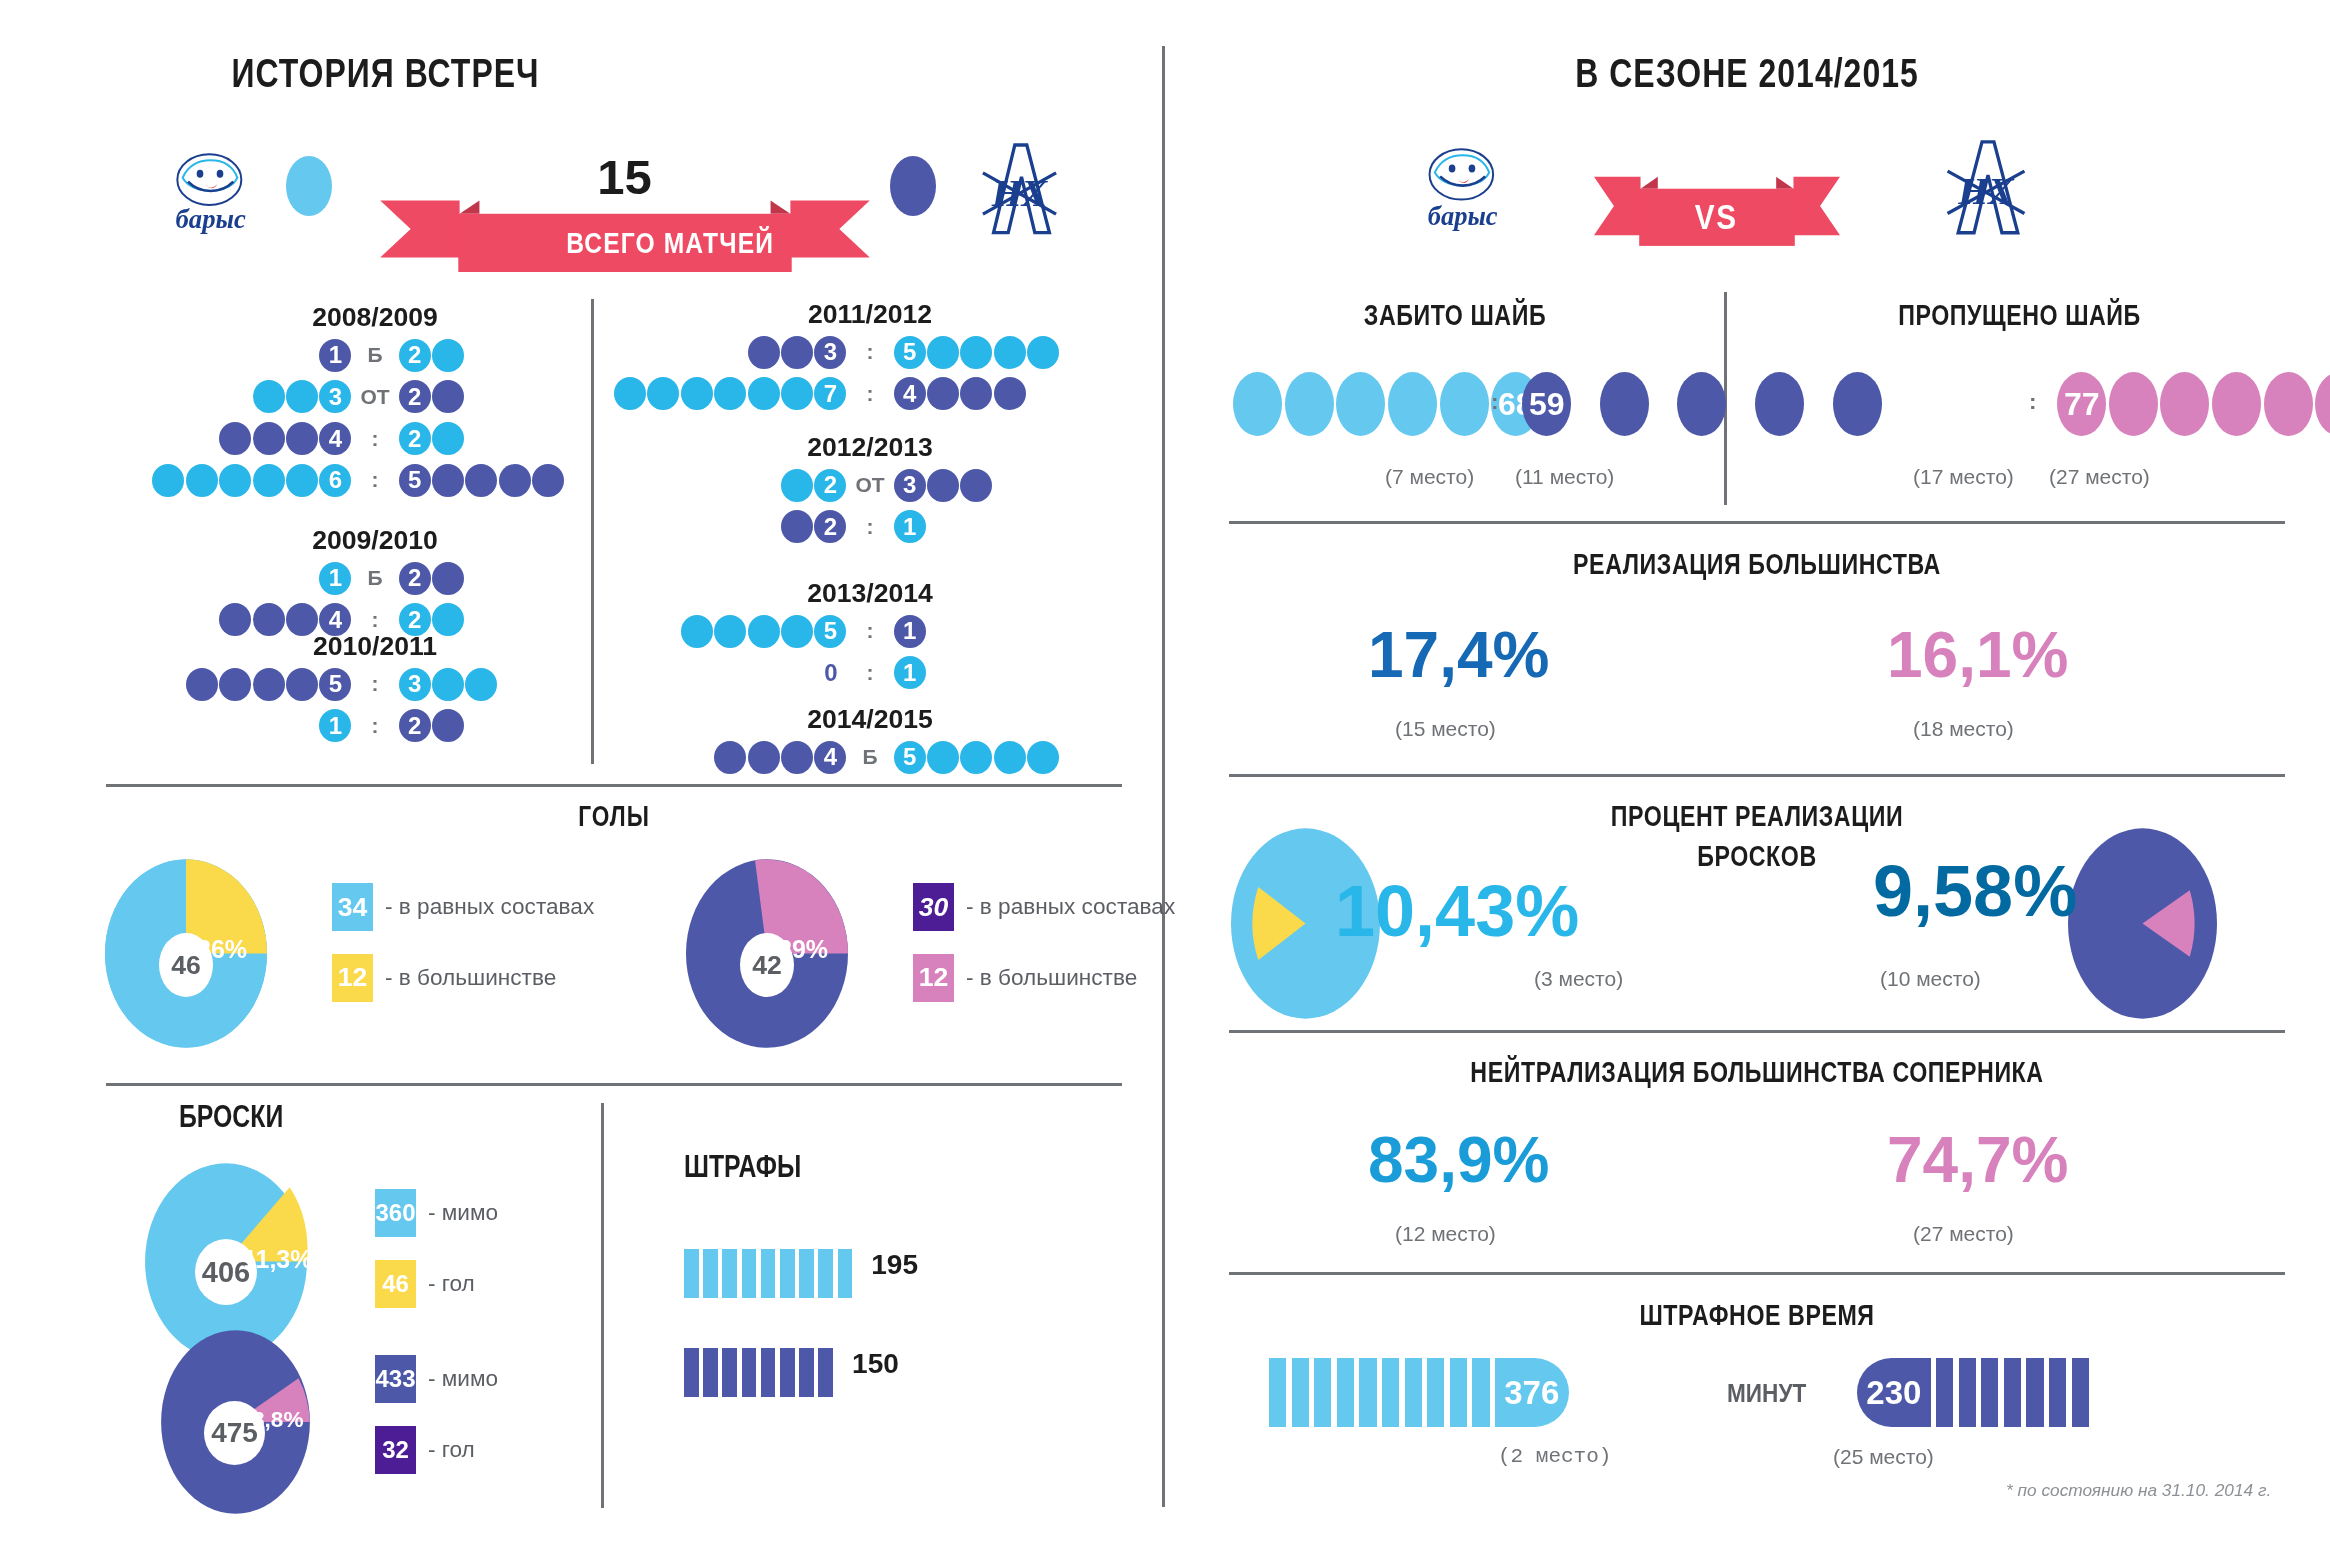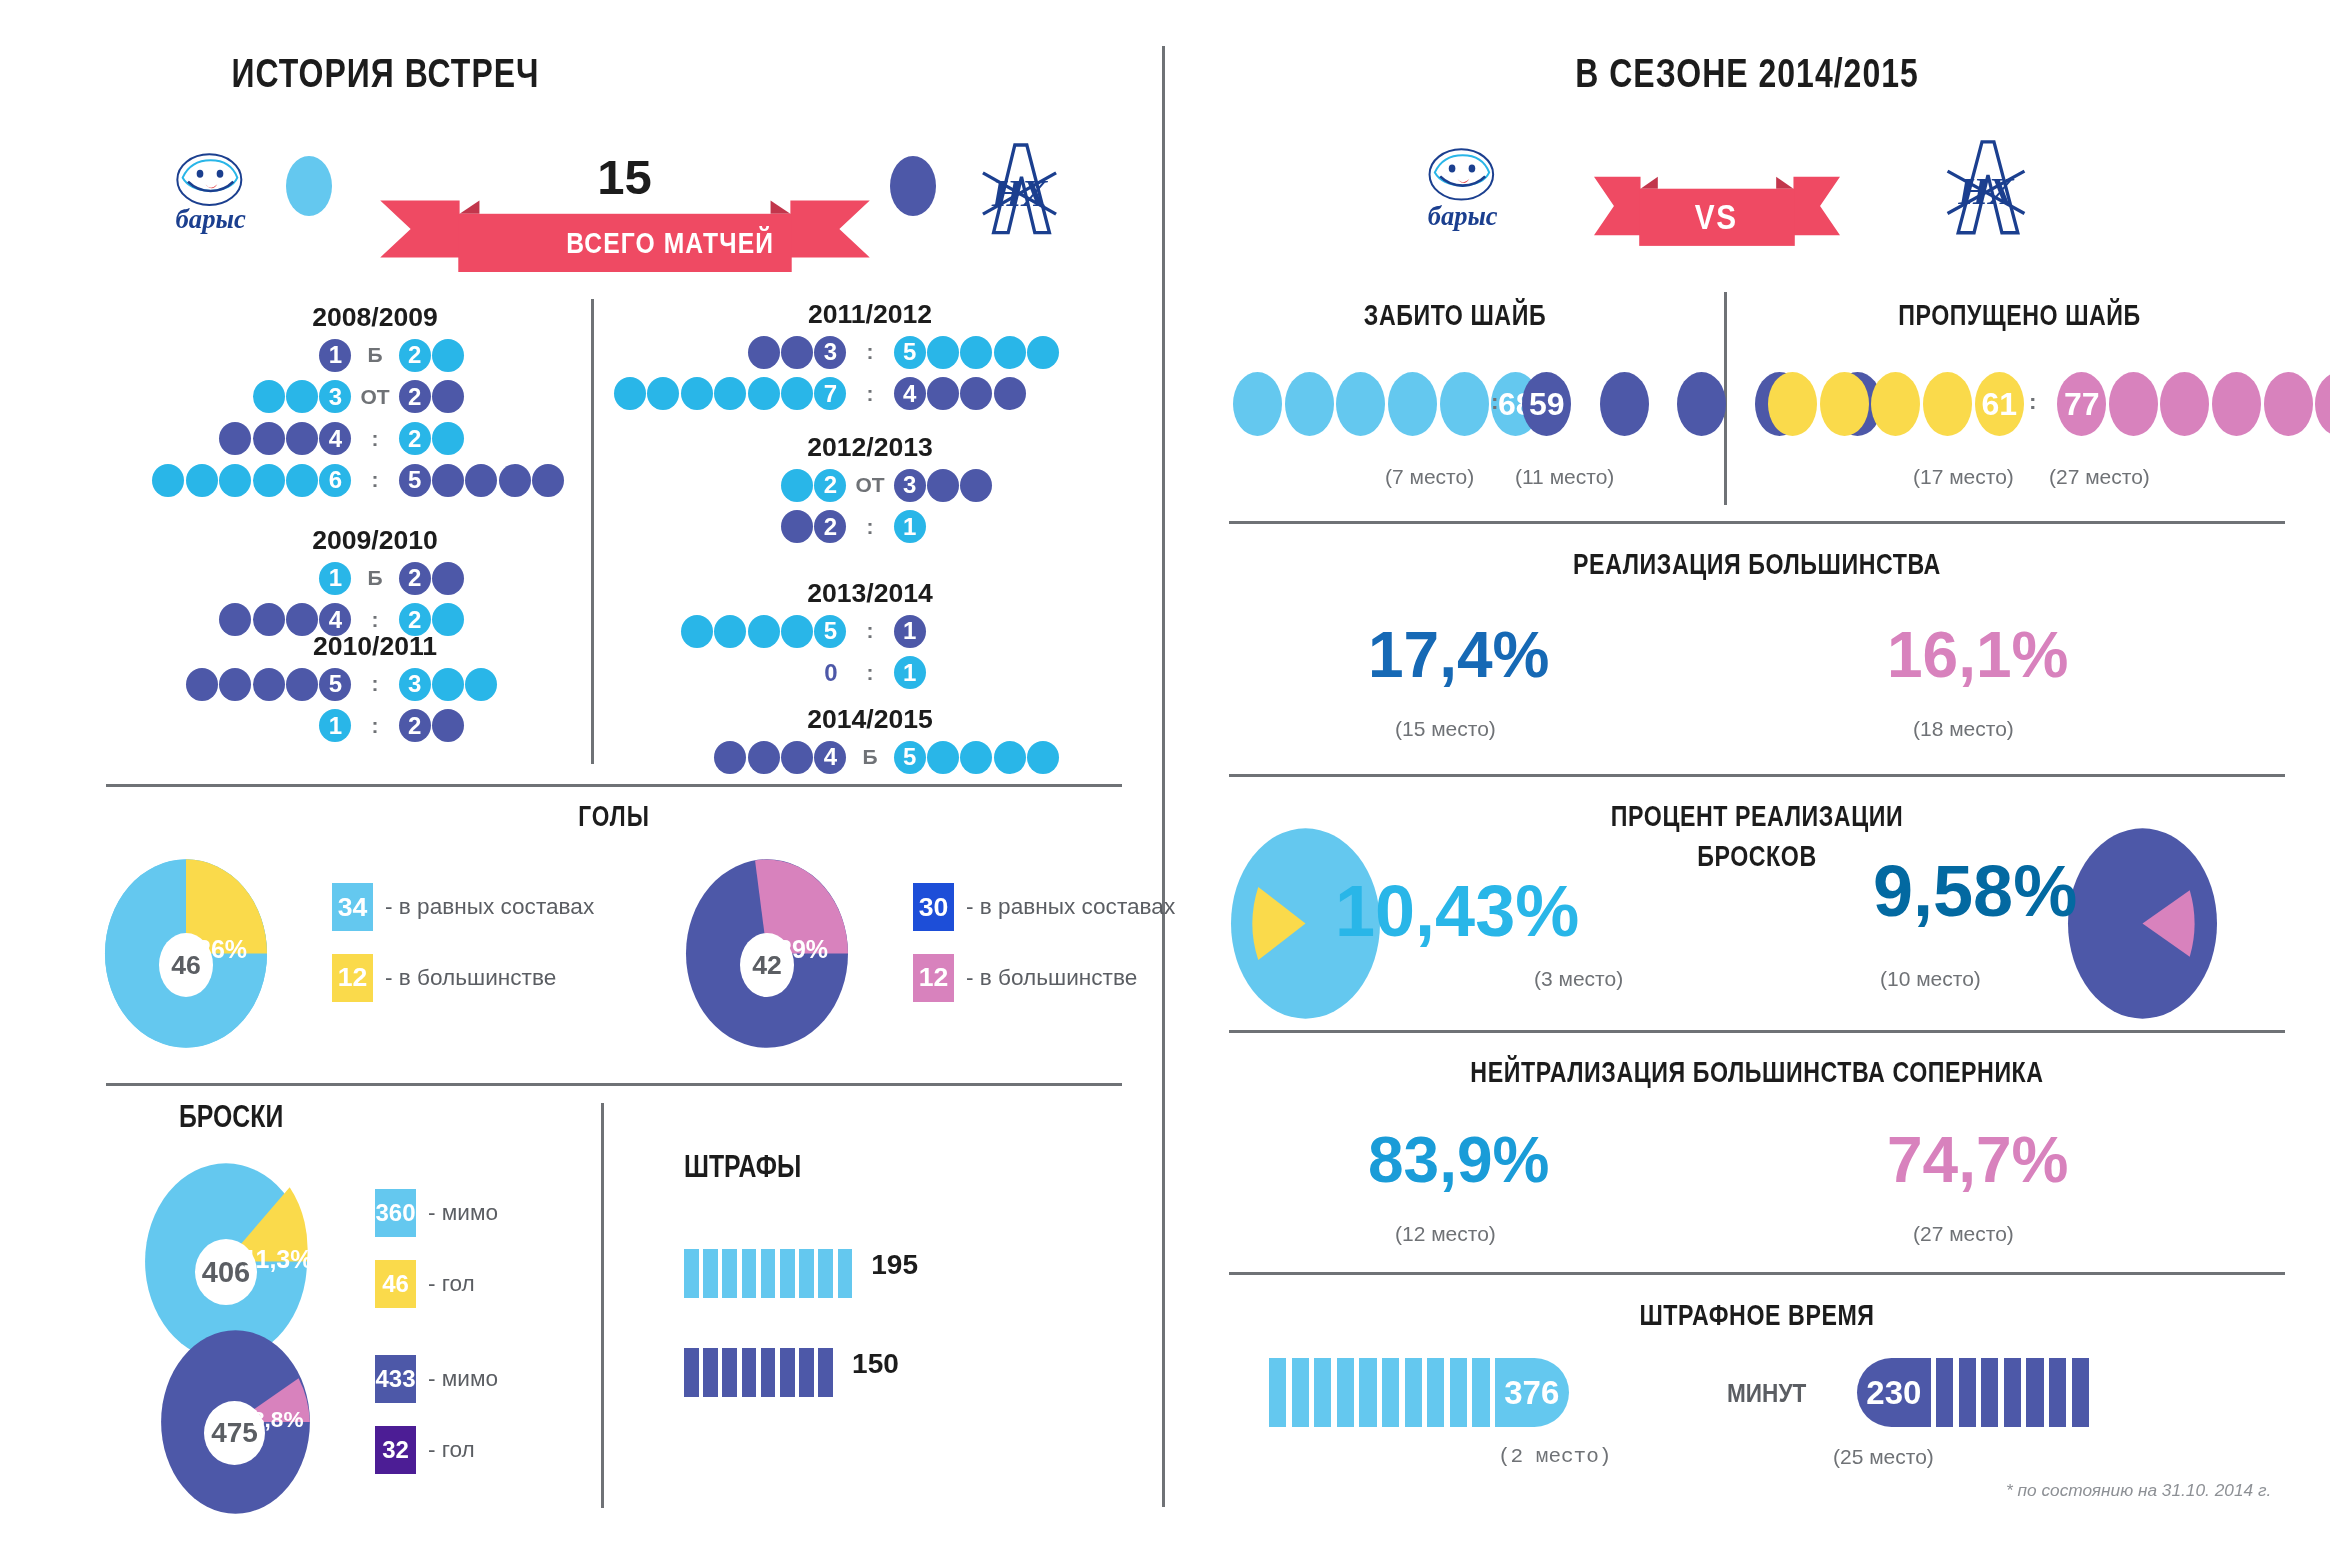--- a/index.html
+++ b/index.html
@@ -363,21 +363,21 @@
   <div class="donut" style="left:684px;top:857px;width:166px;height:193px;">
     <svg viewBox="0 0 250 290" width="166" height="193" aria-hidden="true">
       <ellipse cx="125" cy="145" rx="122" ry="142" fill="#4d58a8"></ellipse>
       <path d="M125 145 L107 5 A122 142 0 0 1 247 145 Z" fill="#d882bd"></path>
     </svg>
     <div class="hole" style="left:56px;top:76px;width:54px;height:64px;font-size:26.6px;">42</div>
     <div class="pct" style="left:94px;top:78px;font-size:25px;">29%</div>
   </div>
   <div class="legend" style="left:913px;top:883px;">
     <div class="legrow">
-      <div class="chip" style="background:#1d4ed8;">30</div>
+      <div class="chip" style="background:#4c1d95;font-style:italic;">30</div>
       <div class="legtxt">- в равных составах</div>
     </div>
     <div class="legrow">
       <div class="chip" style="background:#d882bd;">12</div>
       <div class="legtxt">- в большинстве</div>
     </div>
   </div>
 
   <div class="rule" style="position:absolute;left:106px;top:1083px;width:1016px;"></div>
   <div class="vrule" style="position:absolute;left:601px;top:1103px;height:405px;width:2.7px;"></div>
@@ -499,27 +499,20 @@
     <div class="oval num" style="background:#4d58a8;">59</div>
     <div class="oval" style="background:#4d58a8;"></div>
     <div class="oval" style="background:#4d58a8;"></div>
     <div class="oval" style="background:#4d58a8;"></div>
     <div class="oval" style="background:#4d58a8;"></div>
   </div>
   <div class="place" style="left:1385px;top:465px;">(7 место)</div>
   <div class="place" style="left:1515px;top:465px;">(11 место)</div>
 
   <div class="sect-title" style="left:1754px;top:299px;width:531px;">ПРОПУЩЕНО ШАЙБ</div>
-  <div class="ovalrow" style="left:1767px;top:372px;">
-    <div class="oval" style="background:#fada4b;"></div>
-    <div class="oval" style="background:#fada4b;"></div>
-    <div class="oval" style="background:#fada4b;"></div>
-    <div class="oval" style="background:#fada4b;"></div>
-    <div class="oval num" style="background:#fada4b;">61</div>
-  </div>
   <div style="position:absolute;left:2029px;top:389px;font-size:22.6px;font-weight:bold;color:#6f7276;">:</div>
   <div class="ovalrow" style="left:2056px;top:372px;">
     <div class="oval num" style="background:#d882bd;">77</div>
     <div class="oval" style="background:#d882bd;"></div>
     <div class="oval" style="background:#d882bd;"></div>
     <div class="oval" style="background:#d882bd;"></div>
     <div class="oval" style="background:#d882bd;"></div>
     <div class="oval" style="background:#d882bd;"></div>
   </div>
   <div class="place" style="left:1913px;top:465px;">(17 место)</div>

